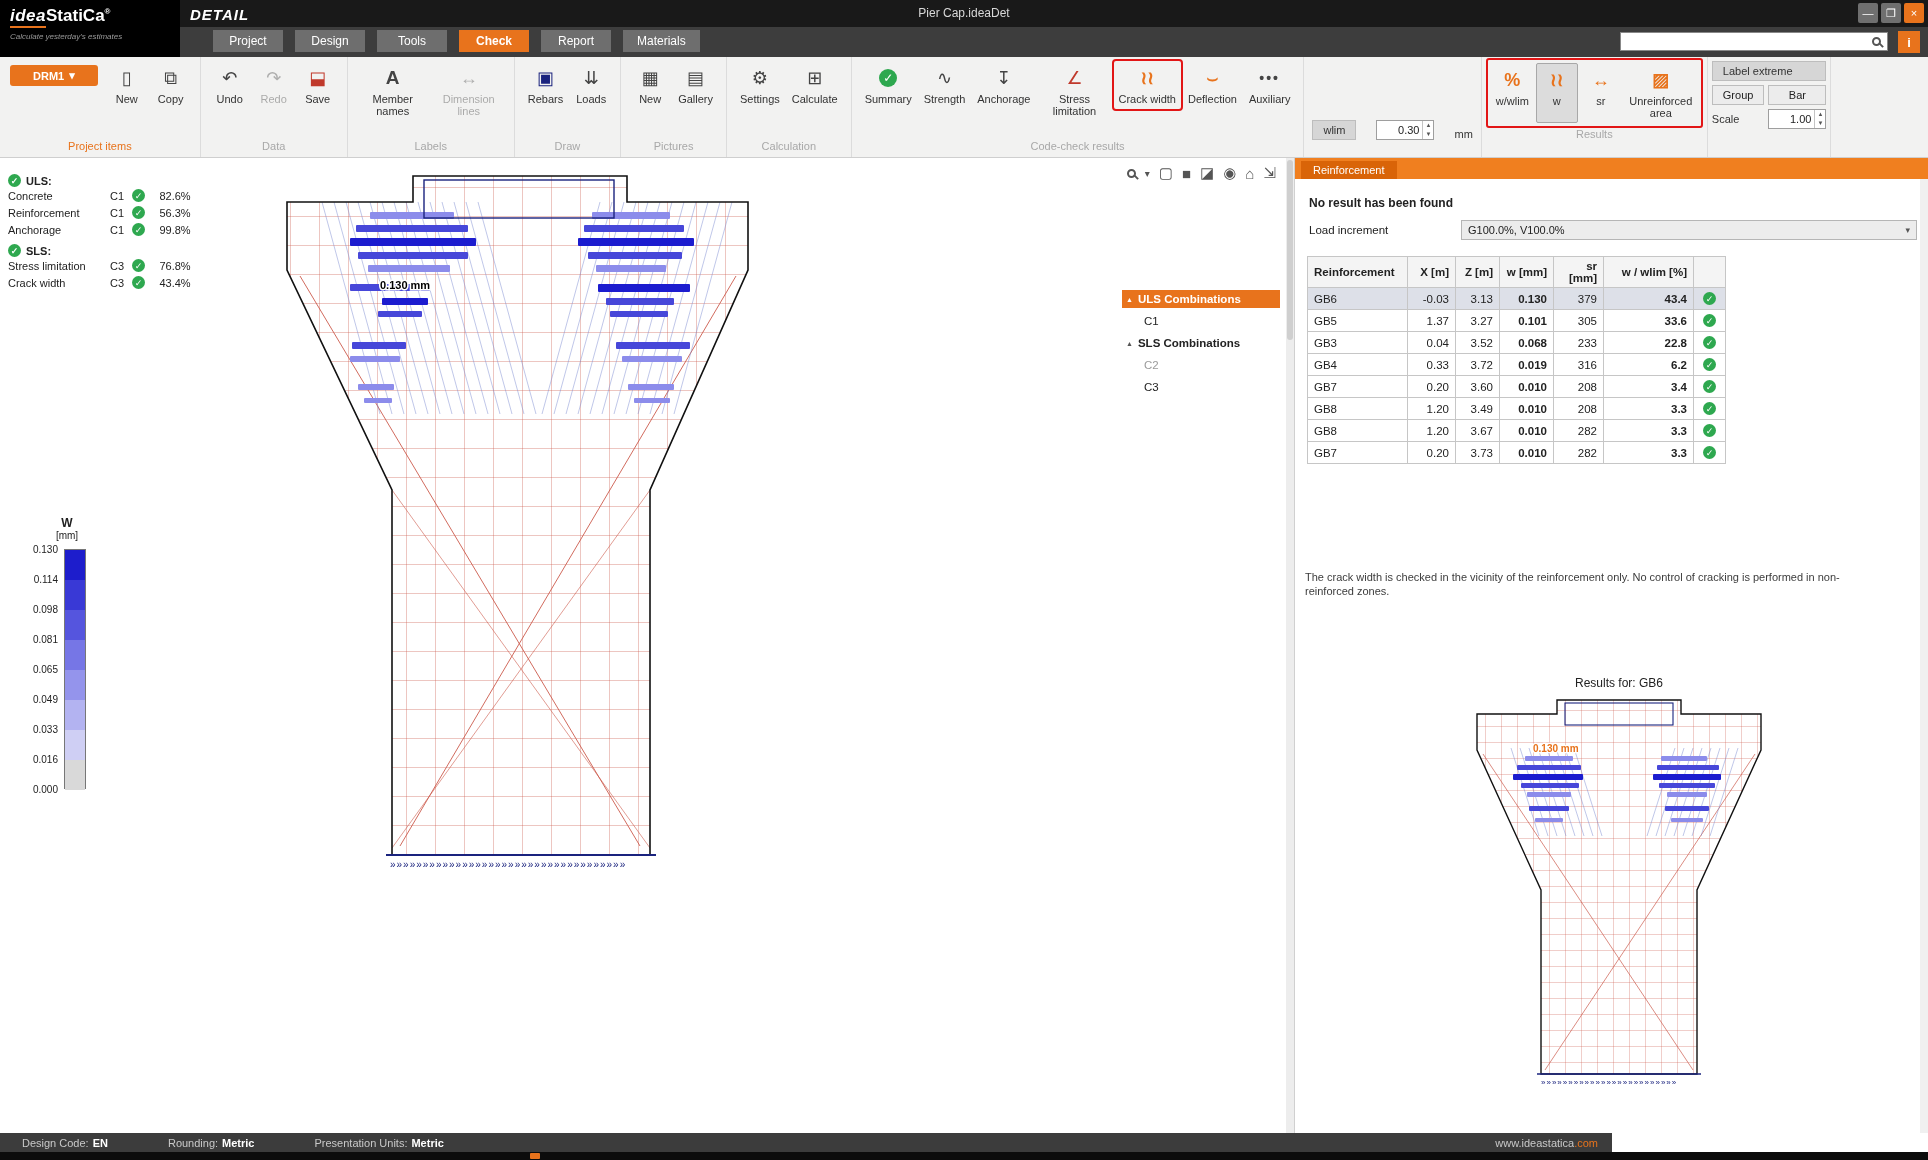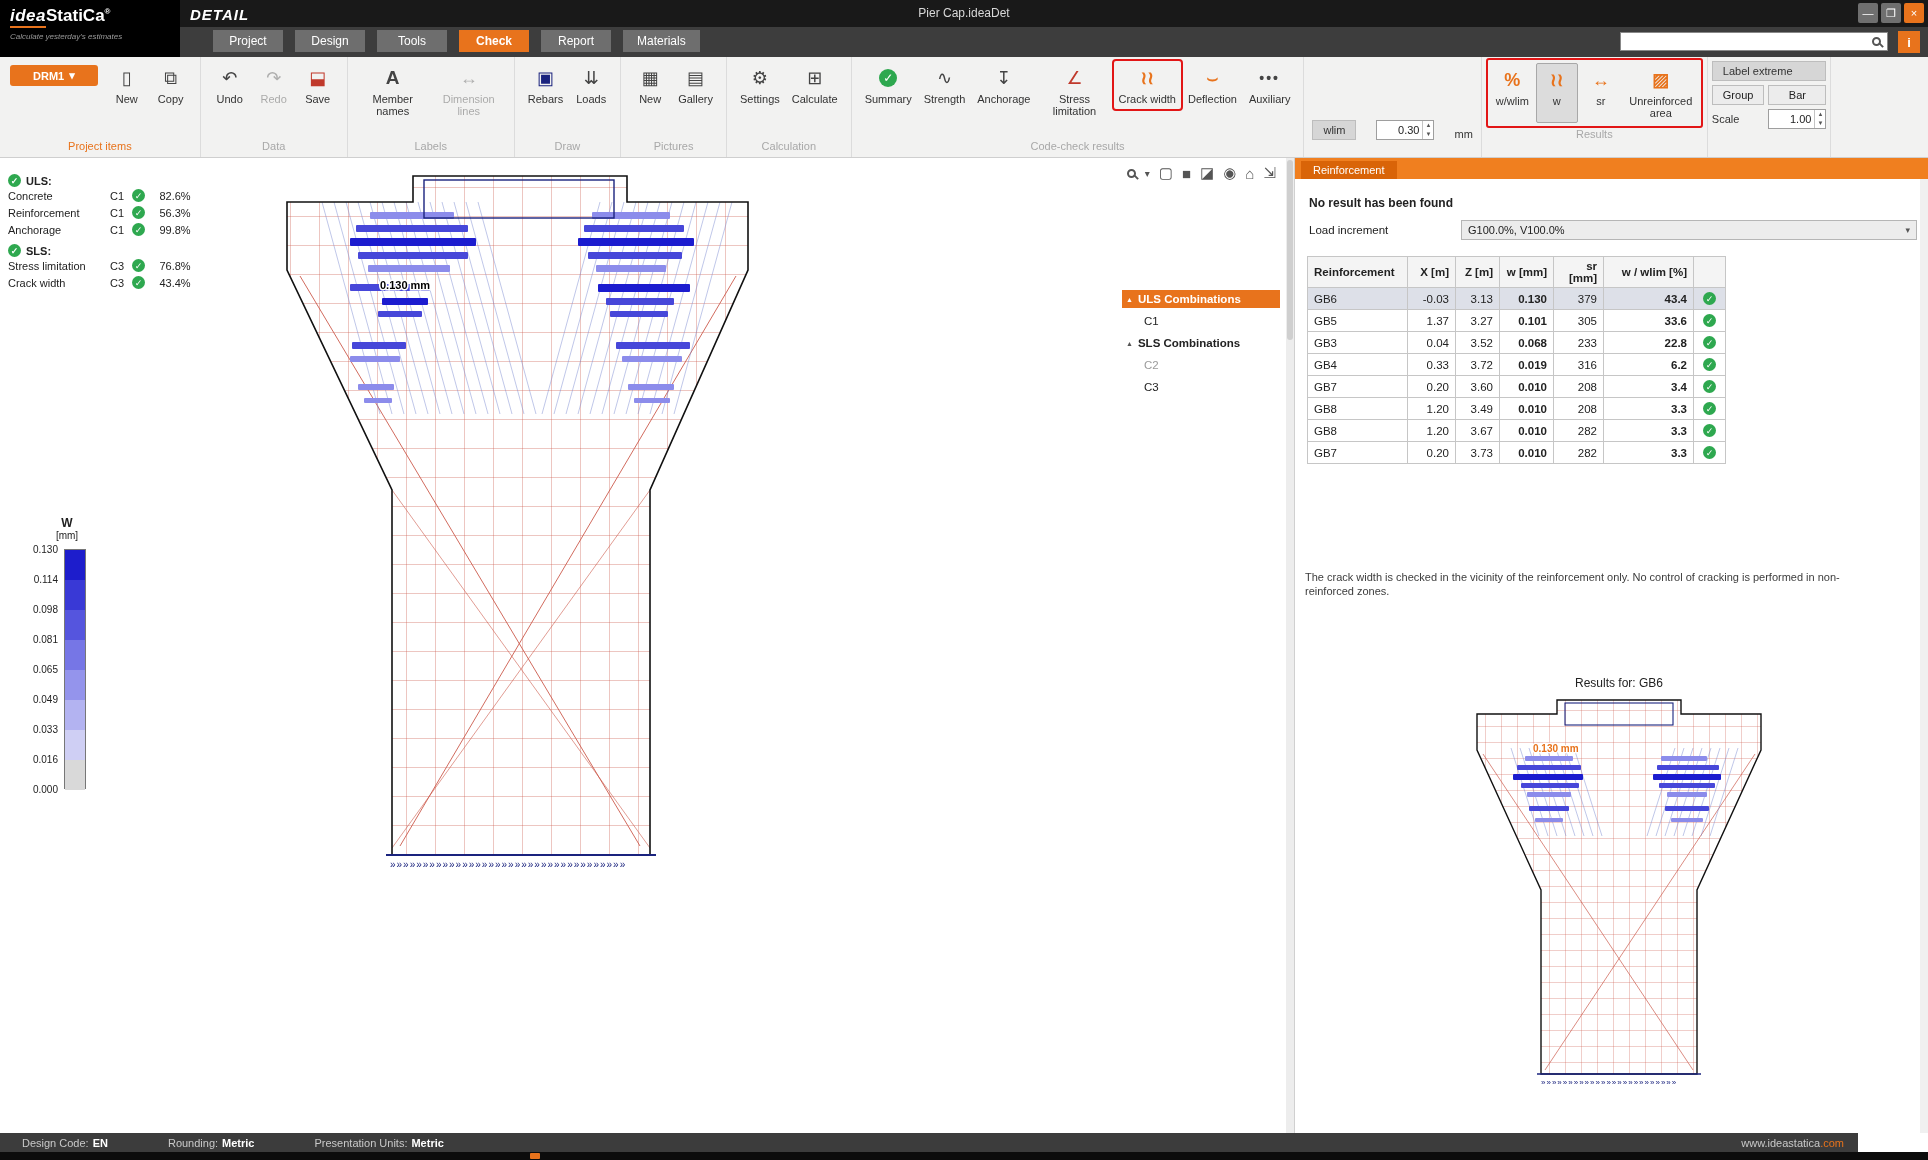--- a/index.html
+++ b/index.html
@@ -119,21 +119,21 @@
   table.results .c-sr { width:50px; }
   table.results .c-r { width:90px; }
   table.results .c-chk { width:32px; text-align:center; }
 
   .notes { position:absolute; left:10px; top:412px; width:566px; font-size:11px; color:#3c3c3c; line-height:14px; }
   .notes p { margin-bottom:8px; }
   .results-for { position:absolute; left:174px; top:518px; width:300px; text-align:center; font-size:12px; }
   .small-draw { position:absolute; left:174px; top:536px; }
 
   
-  .statusbar { position:absolute; left:0; top:1133px; width:1858px; height:19px; background:#3c3c3c; color:#c9c9c9; font-size:11px; display:flex; align-items:center; }
+  .statusbar { position:absolute; left:0; top:1133px; width:1612px; height:19px; background:#3c3c3c; color:#c9c9c9; font-size:11px; display:flex; align-items:center; }
   .sb-item { margin-left:22px; }
   .sb-item b { color:#fff; margin-left:4px; }
   .sb-site { position:absolute; right:14px; }
   .sb-site .tld { color:#e8731c; }
   .bottomstrip { position:absolute; left:0; top:1152px; width:1928px; height:8px; background:#0c0c0c; }
   .taskpeek { position:absolute; left:530px; top:1px; width:10px; height:6px; background:#e8731c; border-radius:1px; }
 
   svg text { font-family:"Liberation Sans",sans-serif; }
   .bar1 { fill:#1c1ccf; } .bar2 { fill:#4747d9; } .bar3 { fill:#8c8ceb; }
   .crackline { stroke:#7b8ad0; stroke-width:.8; opacity:.6; }

